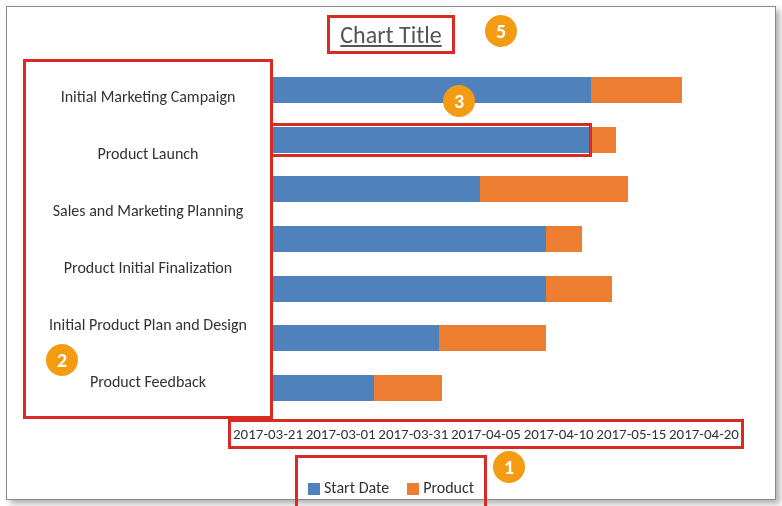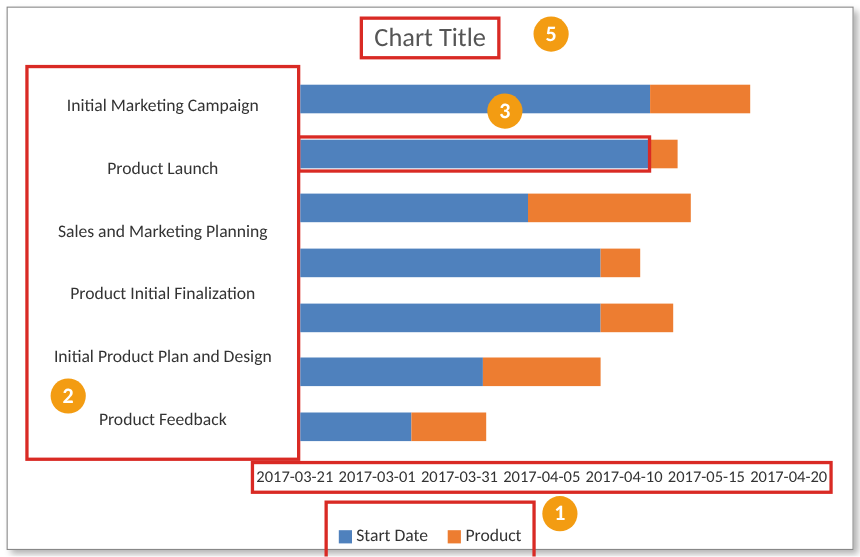--- a/index.html
+++ b/index.html
@@ -23,20 +23,21 @@
     text-align: center;
     position: relative;
     height: 44px;
   }
   .title-box {
     display: inline-block;
     border: 3px solid #d92a24;
     padding: 2px 10px;
     font-size: 24px;
     color: #555;
+    text-decoration: underline;
   }
   .callout {
     position: absolute;
     width: 32px;
     height: 32px;
     border-radius: 50%;
     background: #f39c12;
     color: #fff;
     font-size: 20px;
     font-weight: bold;
@@ -86,21 +87,21 @@
   .seg-dur { background: #ed7d31; }
   .bar-highlight {
     position: absolute;
     border: 3px solid #d92a24;
     pointer-events: none;
   }
   .x-axis {
     border: 3px solid #d92a24;
     position: relative;
     margin-left: 205px;
-    margin-right: 2px;
+    margin-right: 15px;
     height: 30px;
     display: flex;
     justify-content: space-between;
     align-items: center;
     font-size: 15px;
     color: #333;
     padding: 0 2px;
     white-space: nowrap;
     overflow: hidden;
   }

